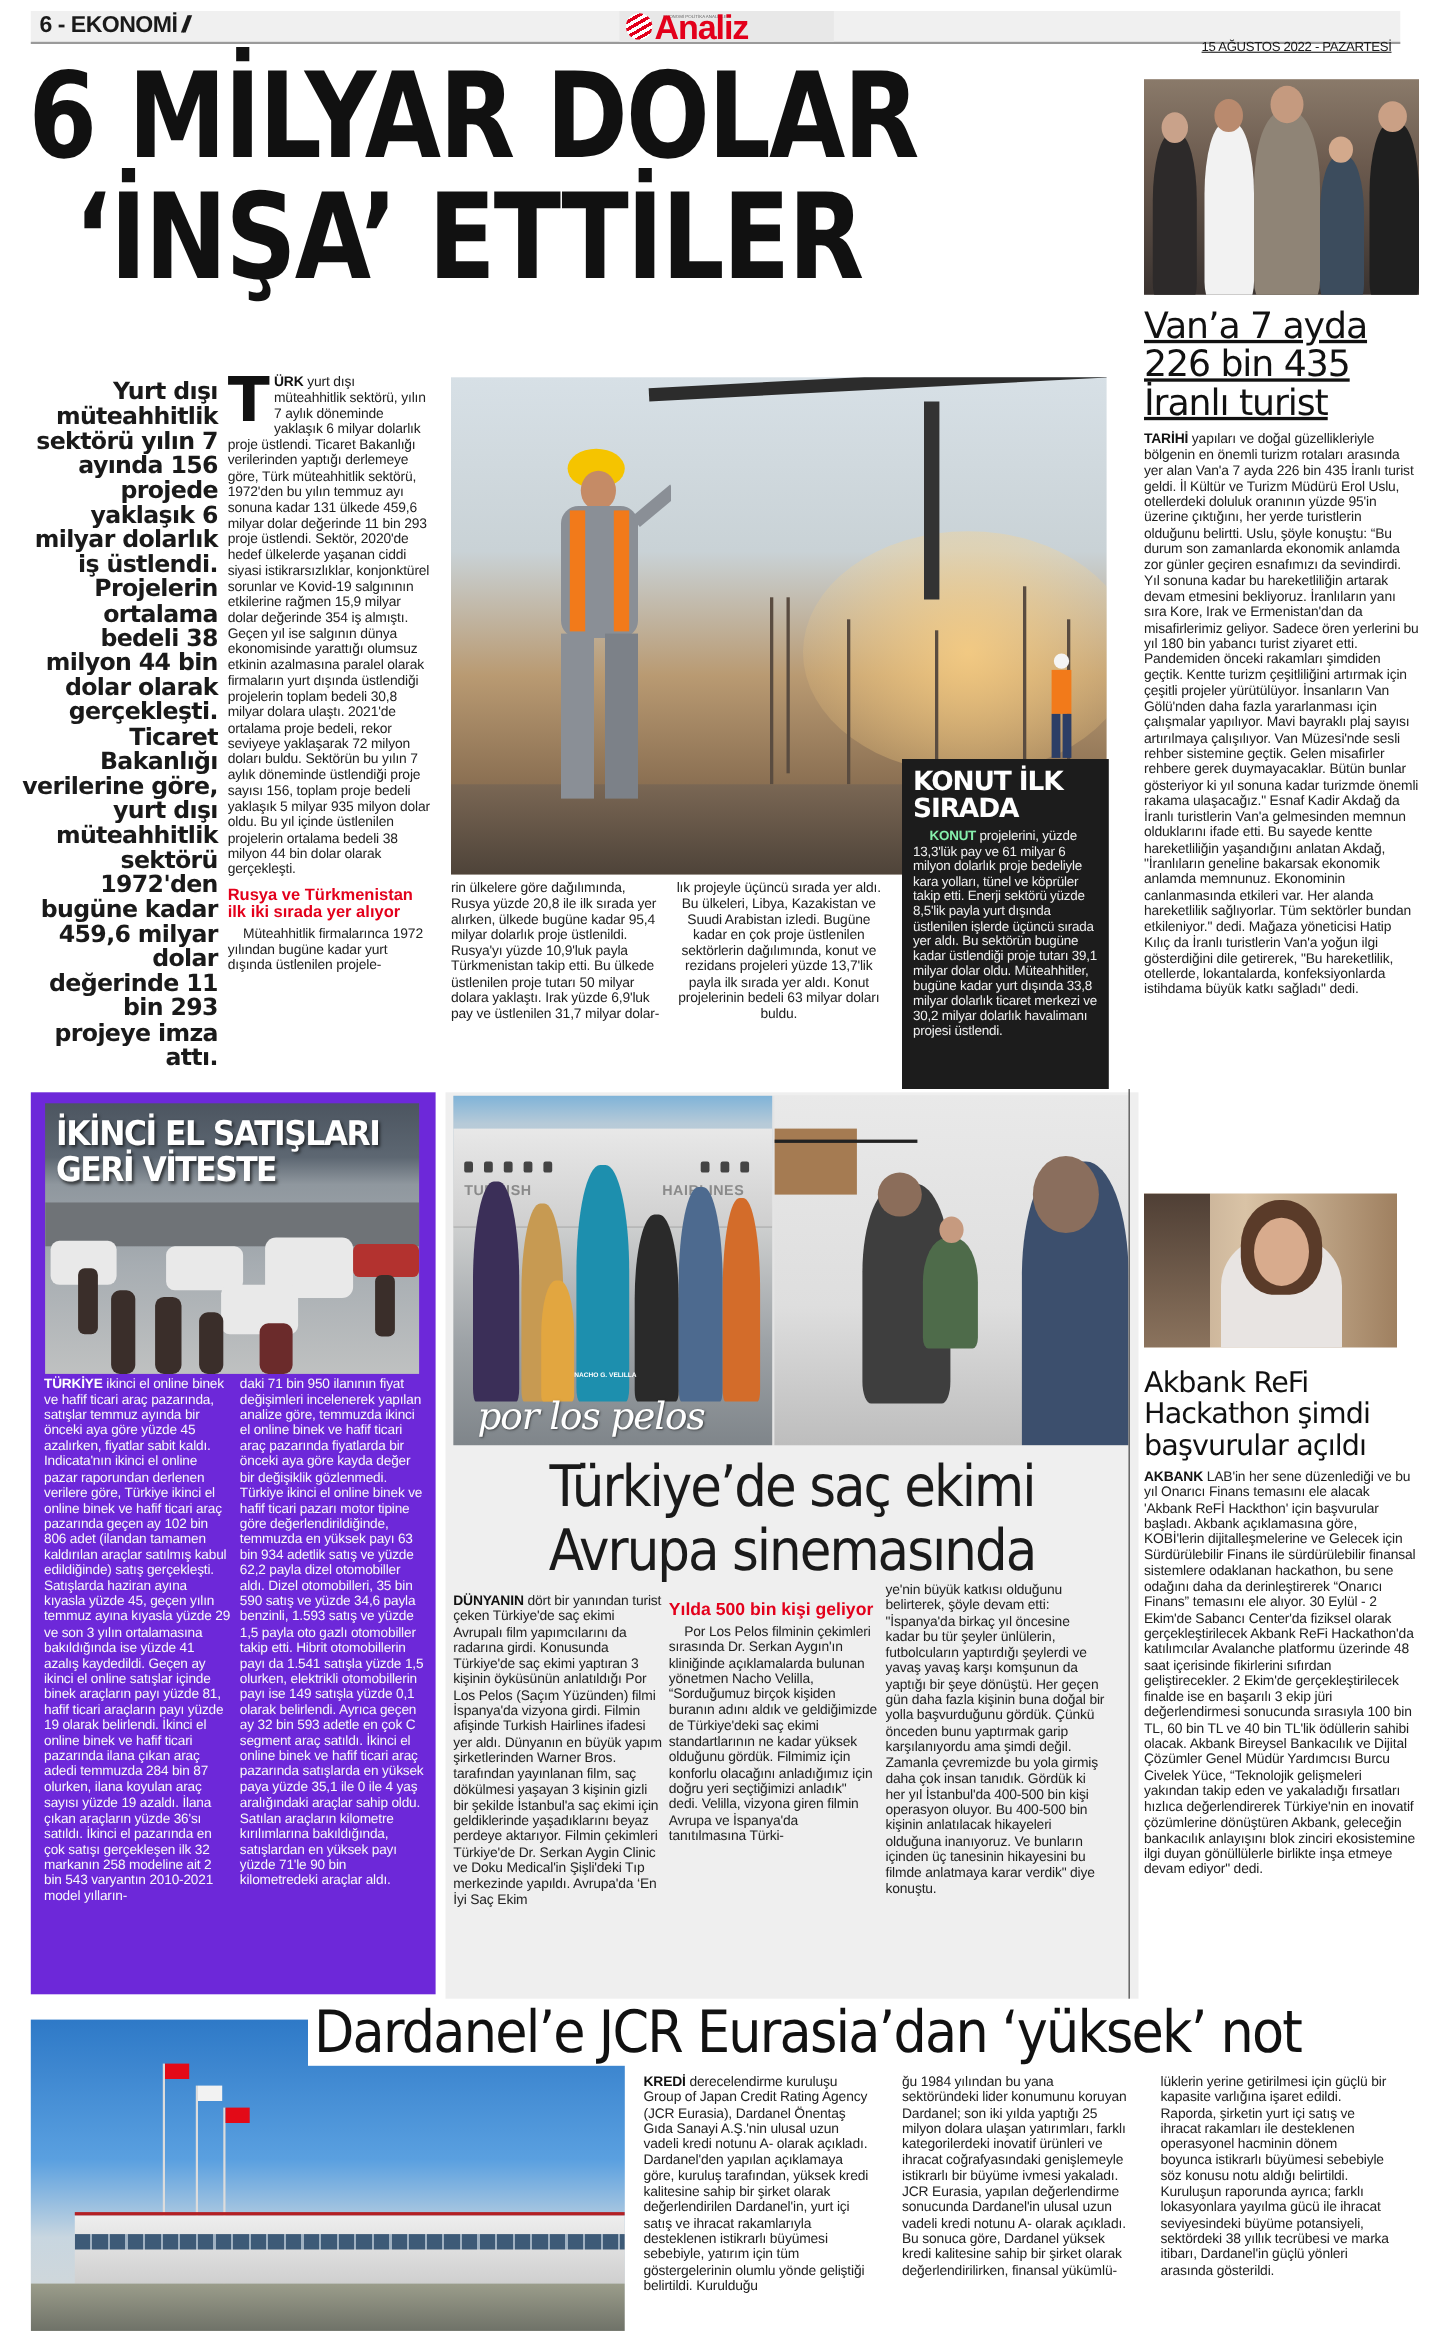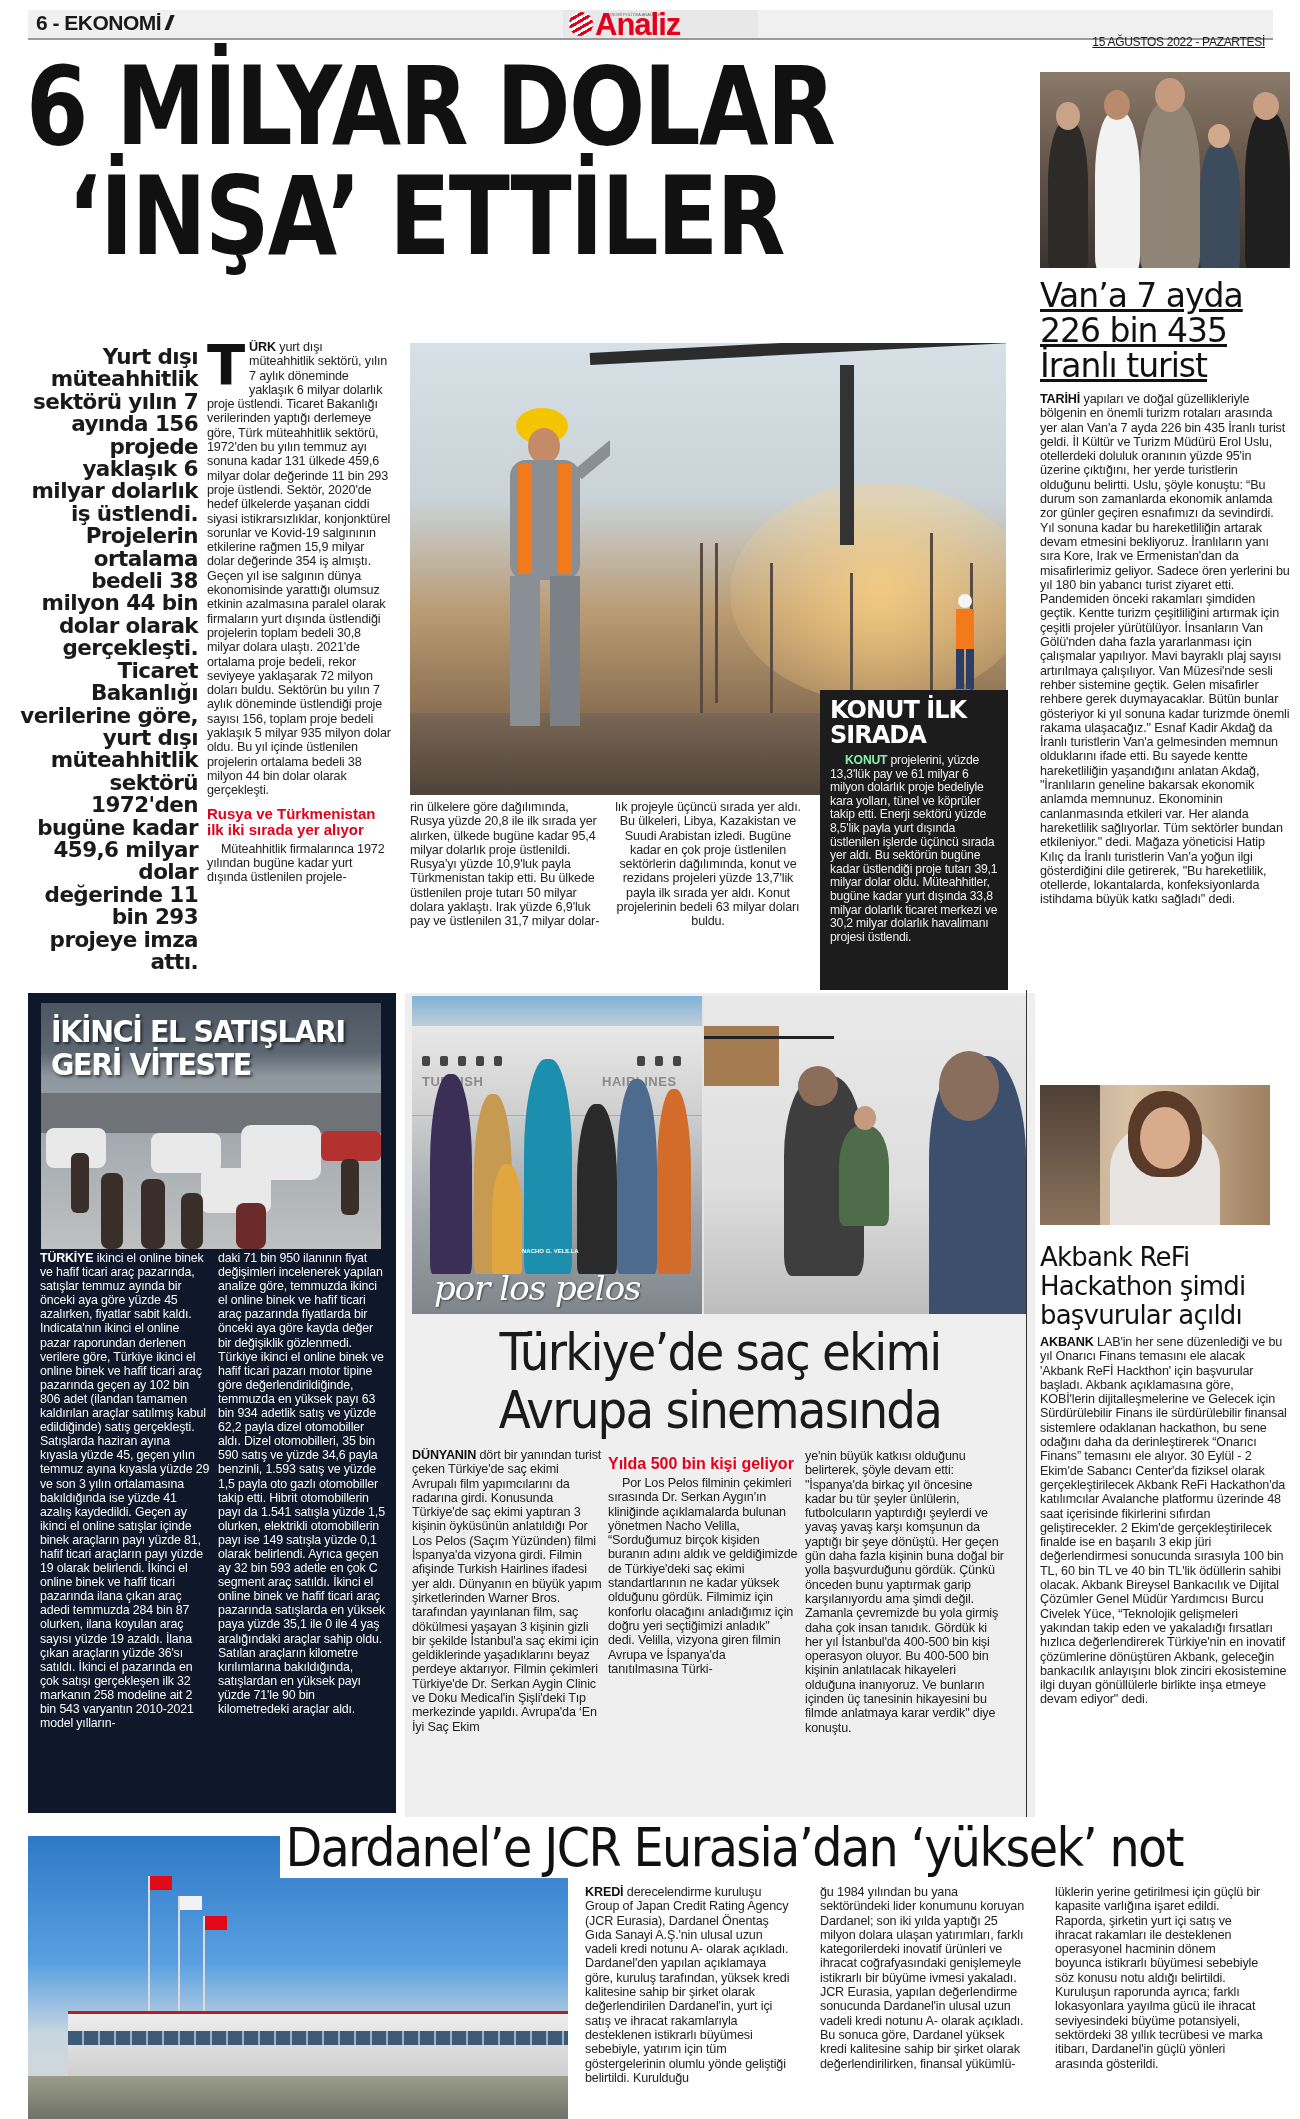--- a/index.html
+++ b/index.html
@@ -51,21 +51,21 @@
     background: linear-gradient(180deg, #8a7a6a 0%, #6b5a4e 40%, #3a3330 100%); }
   .rp-person { position: absolute; border-radius: 40% 40% 10% 10%; }
   .van-title { left: 1040px; top: 278px; width: 255px; font-family: "DejaVu Sans", sans-serif; font-size: 33px; line-height: 35px; letter-spacing: -1px; color: #111; font-weight: 500; text-decoration: underline; }
   .van-body { left: 1040px; top: 392px; width: 250px; }
 
   .right-photo2 { left: 1040px; top: 1085px; width: 230px; height: 140px; overflow: hidden; background: linear-gradient(90deg, #b8a089 0%, #d9c3a6 40%, #9f8060 100%); }
   .akbank-title { left: 1040px; top: 1243px; width: 255px; font-family: "DejaVu Sans", sans-serif; font-size: 26px; line-height: 29px; letter-spacing: -0.8px; color: #111; font-weight: 500; }
   .akbank-body { left: 1040px; top: 1335px; width: 250px; }
 
   
-  .car-block { left: 28px; top: 993px; width: 368px; height: 820px; background: #0f172a; }
+  .car-block { left: 28px; top: 993px; width: 368px; height: 820px; background: #6d28d9; }
   .car-photo { left: 13px; top: 10px; width: 340px; height: 246px; overflow: hidden;
     background: linear-gradient(180deg, #4c5560 0%, #5d6772 20%, #8f979e 30%, #a7adb2 60%, #bfc1c1 100%); }
   .car-headline { left: 10px; top: 12px; font-family: "DejaVu Sans", sans-serif; font-weight: bold; font-size: 31px; line-height: 33px; color: #fff; letter-spacing: -1.5px; text-shadow: 2px 2px 3px rgba(0,0,0,0.6); transform: scaleX(0.92); transform-origin: left top; white-space: nowrap; }
   .car-col { top: 258px; width: 170px; }
   .car-col .body-text { color: #fafafa; font-size: 12.4px; line-height: 14.1px; }
   .car-col .body-text b { color: #fff; }
 
   
   .hair-block { left: 405px; top: 993px; width: 630px; height: 830px; background: #efefef; }
   .hair-photo { left: 7px; top: 3px; width: 614px; height: 318px; overflow: hidden; background: #e4e4e4; }
@@ -75,21 +75,21 @@
   .poster-logo-l { left: 10px; top: 78px; font-family: "Liberation Sans", sans-serif; font-weight: bold; font-size: 13px; color: #8a8a8a; letter-spacing: 0.5px; }
   .poster-logo-r { left: 190px; top: 78px; font-family: "Liberation Sans", sans-serif; font-weight: bold; font-size: 13px; color: #8a8a8a; letter-spacing: 0.5px; }
   .poster-title { left: 22px; top: 272px; font-family: "DejaVu Serif", serif; font-style: italic; font-size: 34px; color: #fff; letter-spacing: -1px; text-shadow: 1px 1px 2px rgba(0,0,0,0.5); }
   .poster-credit { left: 110px; top: 252px; font-family: "Liberation Sans", sans-serif; font-weight: bold; font-size: 6px; color: #fff; }
   .poster-person { position: absolute; bottom: 40px; border-radius: 45% 45% 6% 6%; }
   .set-photo { left: 292px; top: 0; width: 322px; height: 318px; background: linear-gradient(180deg, #e9e9e9 0%, #dedede 60%, #bdbdbd 100%); overflow: hidden; }
 
   .hair-title { left: 0; top: 330px; width: 630px; text-align: center; font-family: "DejaVu Sans", sans-serif; font-size: 52px; line-height: 58px; color: #1a1a1a; letter-spacing: -2px; font-weight: 500; transform: scaleX(0.9); transform-origin: center top; }
   .hair-col1 { left: 7px; top: 455px; width: 190px; }
   .hair-col2 { left: 203px; top: 455px; width: 190px; }
-  .hair-col3 { left: 400px; top: 456px; width: 200px; }
+  .hair-col3 { left: 400px; top: 445px; width: 200px; }
 
   .vrule { left: 1026px; top: 990px; width: 1px; height: 835px; background: #333; }
 
   
   .dardanel-photo { left: 28px; top: 1836px; width: 540px; height: 283px; overflow: hidden;
     background: linear-gradient(180deg, #2e79c7 0%, #5aa0e0 45%, #c8d6e0 70%, #d6d8d6 100%); }
   .factory { left: 40px; top: 175px; width: 500px; height: 65px; background: linear-gradient(180deg, #eeeeee, #cfcfcf); border-top: 3px solid #b32024; }
   .factory-glass { left: 40px; top: 195px; width: 500px; height: 14px; background: repeating-linear-gradient(90deg, #3d5a77 0 14px, #9fb1c2 14px 16px); }
   .flagpole { top: 40px; width: 2px; height: 200px; background: #dcdcdc; }
   .flag { width: 22px; height: 14px; background: #e30a17; }

